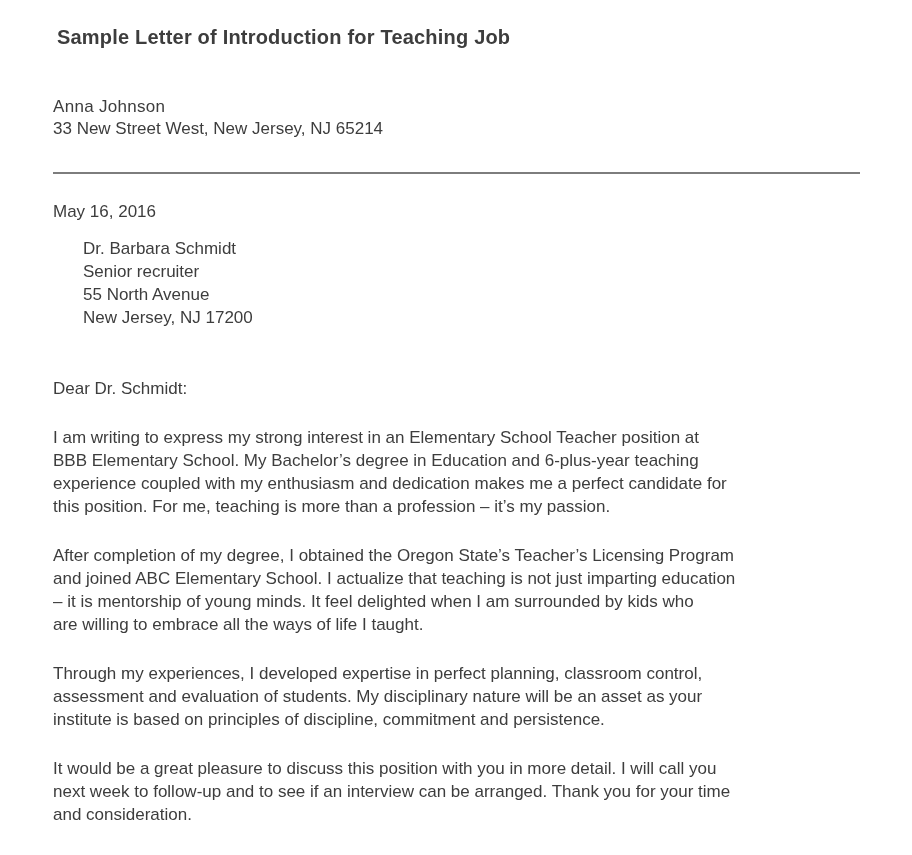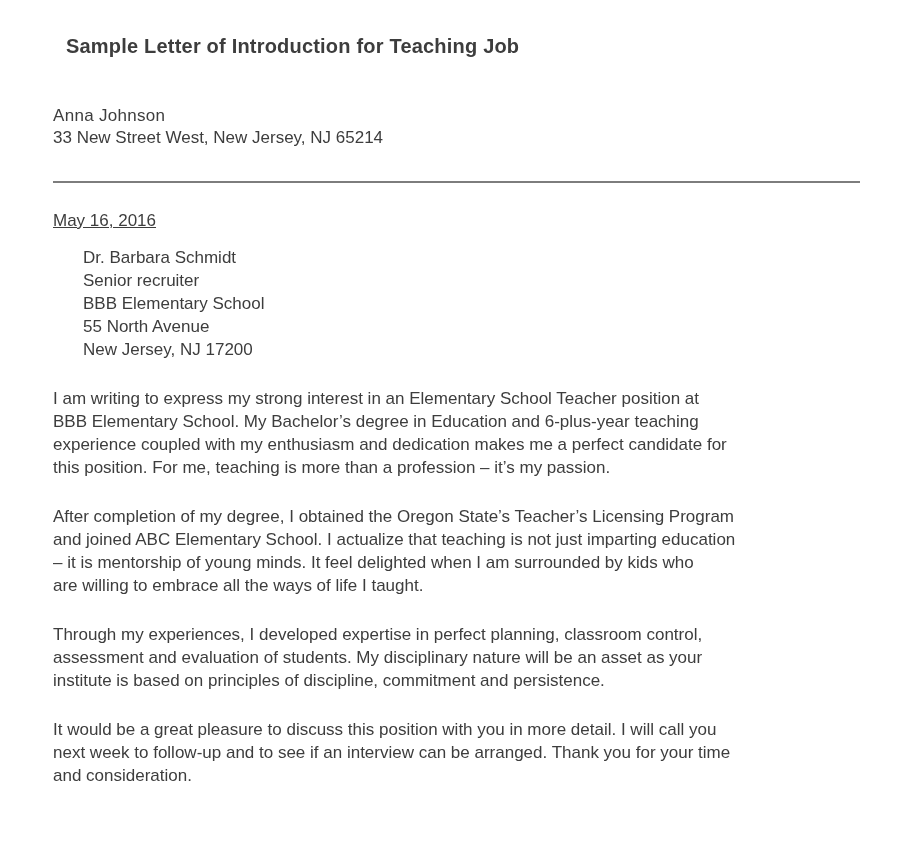--- a/index.html
+++ b/index.html
@@ -14,21 +14,21 @@
     font-family: "Liberation Sans", sans-serif;
     color: #3d3d3d;
   }
   .page {
     box-sizing: border-box;
     width: 912px;
     height: 855px;
     padding: 21px 45px 0 53px;
   }
   .doc-title {
-    margin: 13px;
+    margin: 4px;
     font-size: 20px;
     line-height: 24px;
     font-weight: 700;
     letter-spacing: 0.2px;
   }
   .sender-name {
     margin-top: 47px;
     font-size: 17px;
     line-height: 22px;
     font-weight: 400;
@@ -40,21 +40,20 @@
   }
   .divider {
     border: none;
     border-top: 2px solid #7d7d7d;
     margin: 32px 7px 0 0;
   }
   .date-line {
     margin-top: 26px;
     font-size: 17px;
     line-height: 23px;
-    text-decoration: underline;
   }
   .recipient-block {
     margin-top: 14px;
     font-size: 17px;
     line-height: 23px;
     margin-left: 30px;
   }
   .salutation {
     margin-top: 48px;
     font-size: 17px;
@@ -80,25 +79,25 @@
     <div>33 New Street West, New Jersey, NJ 65214</div>
   </div>
 
   <hr class="divider">
 
   <div class="date-line">May 16, 2016</div>
 
   <div class="recipient-block">
     <div>Dr. Barbara Schmidt</div>
     <div>Senior recruiter</div>
-    <div>BBB Elementary School</div>
     <div>55 North Avenue</div>
     <div>New Jersey, NJ 17200</div>
   </div>
 
+  <div class="salutation">Dear Dr. Schmidt:</div>
 
   <p class="body-paragraph">I am writing to express my strong interest in an Elementary School Teacher position at
 BBB Elementary School. My Bachelor’s degree in Education and 6-plus-year teaching
 experience coupled with my enthusiasm and dedication makes me a perfect candidate for
 this position. For me, teaching is more than a profession – it’s my passion.</p>
 
   <p class="body-paragraph">After completion of my degree, I obtained the Oregon State’s Teacher’s Licensing Program
 and joined ABC Elementary School. I actualize that teaching is not just imparting education
 – it is mentorship of young minds. It feel delighted when I am surrounded by kids who
 are willing to embrace all the ways of life I taught.</p>

